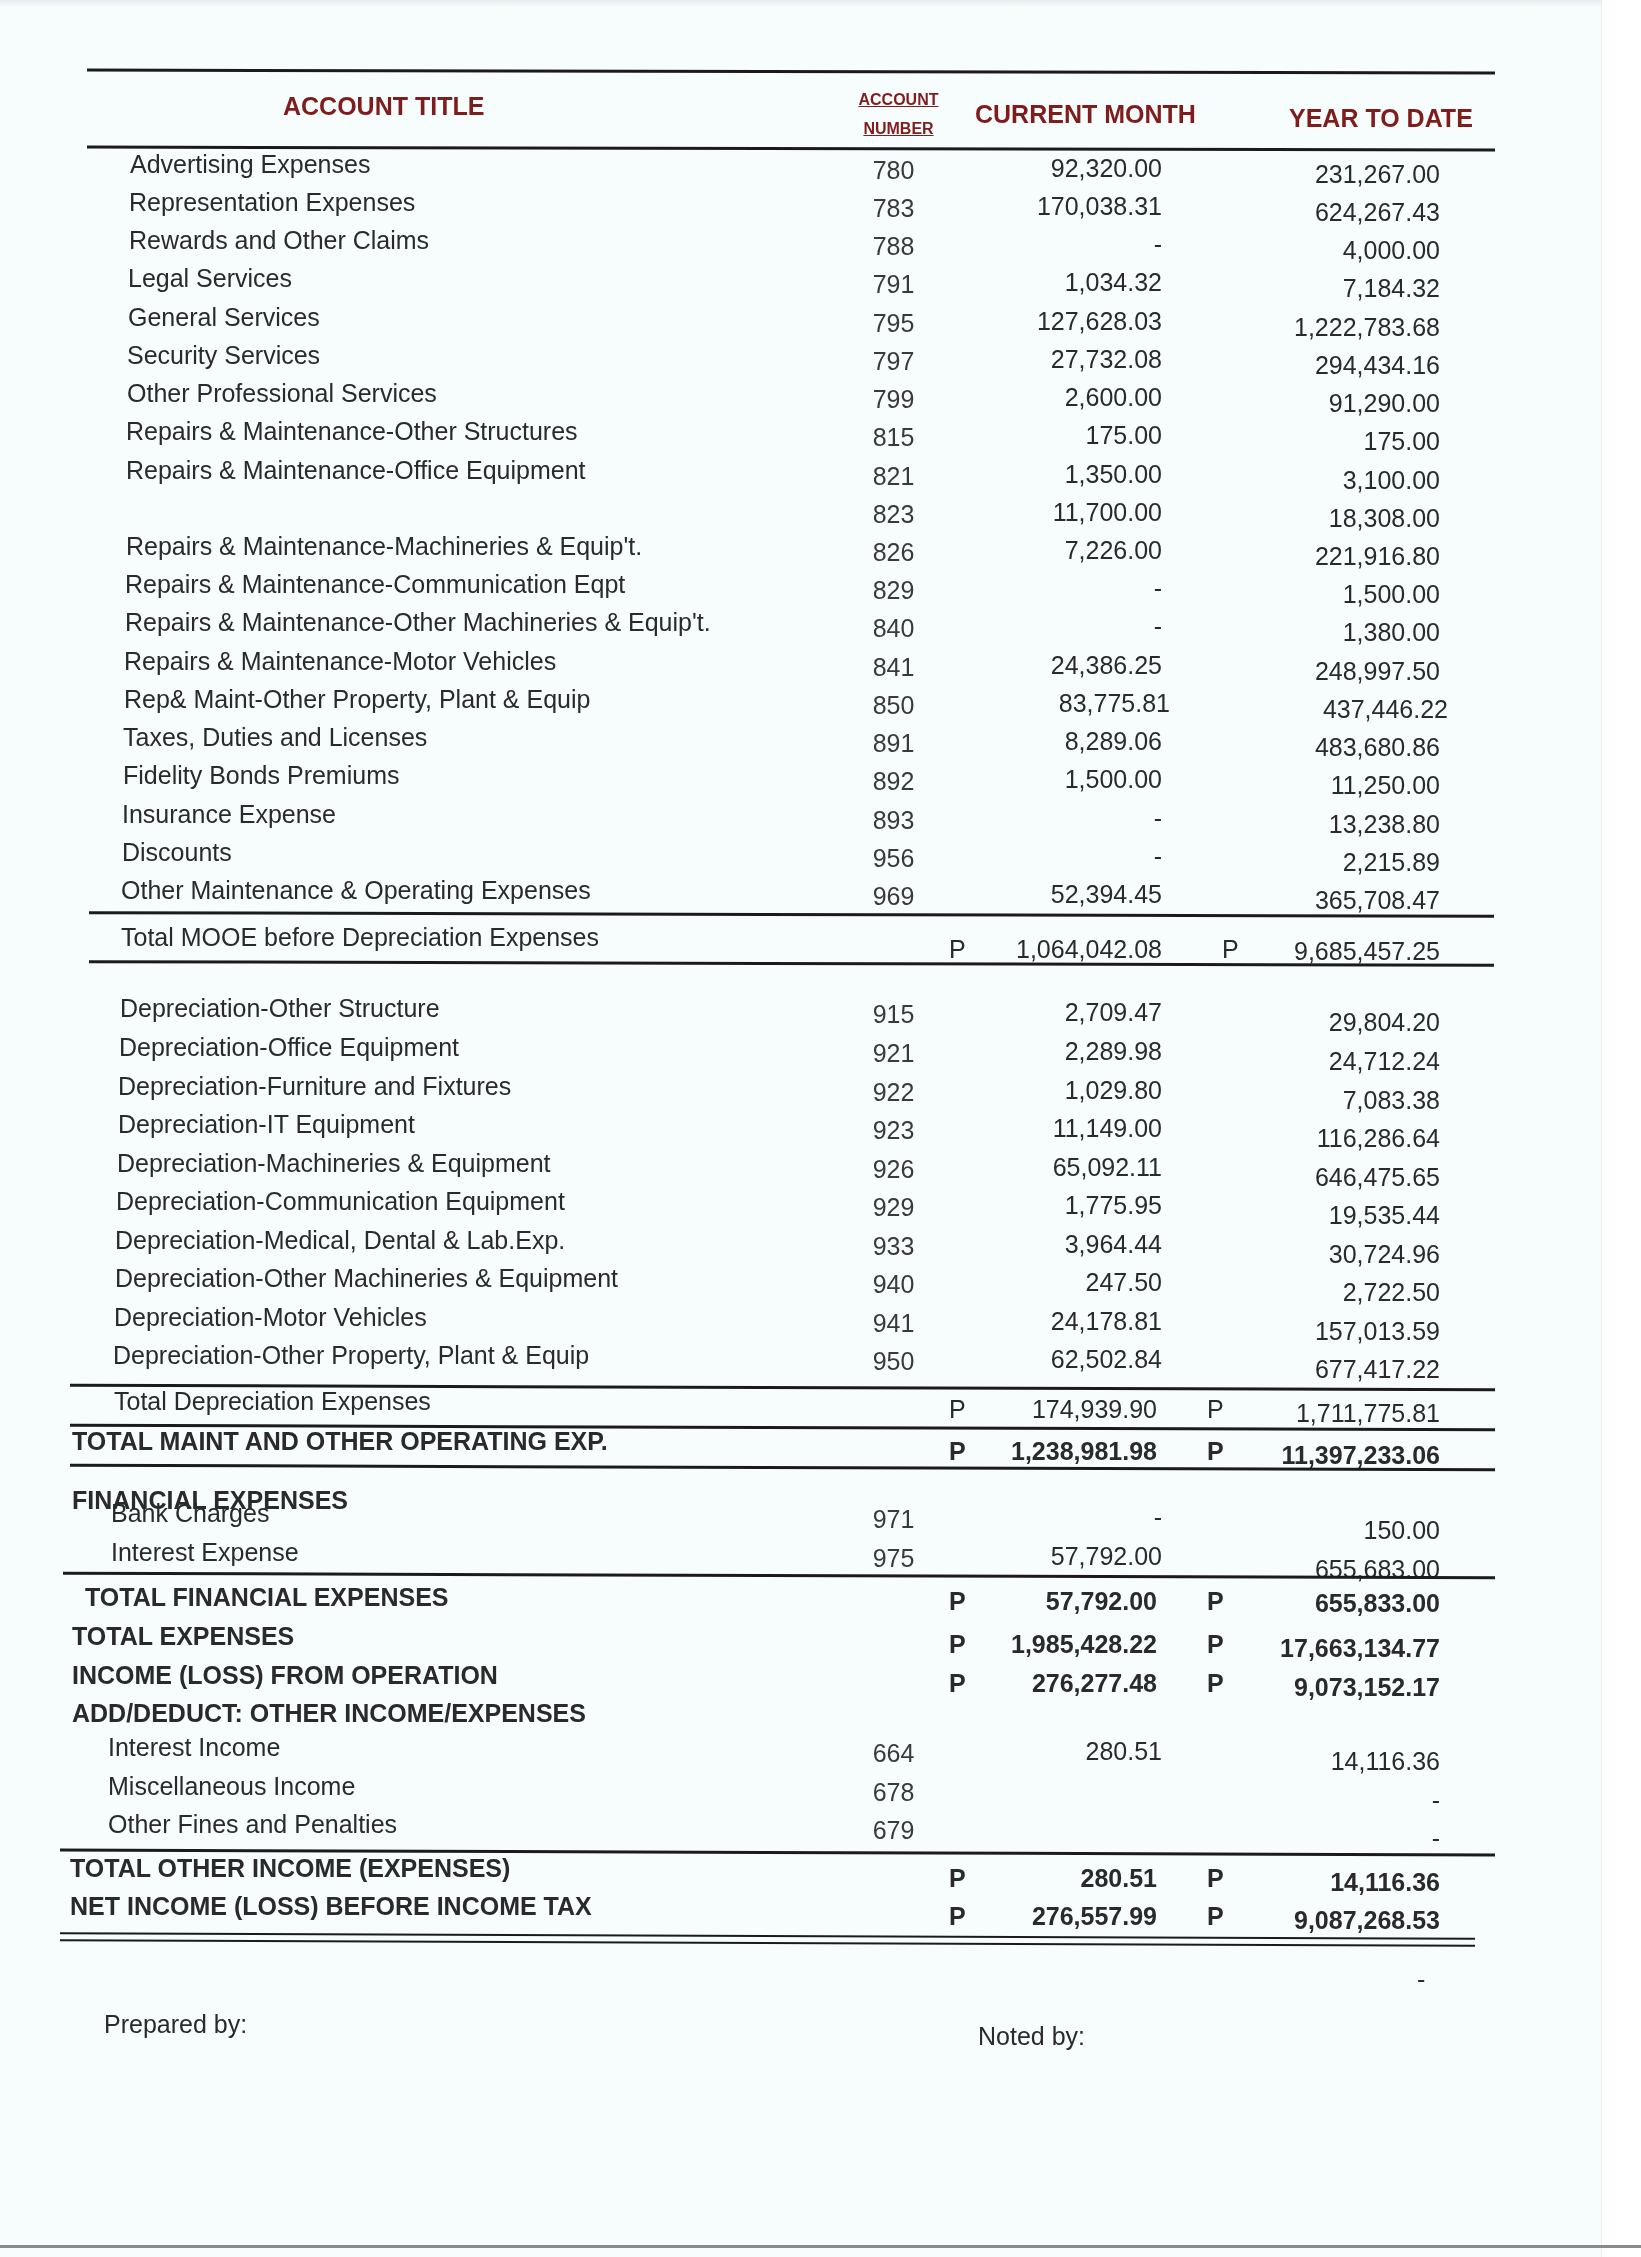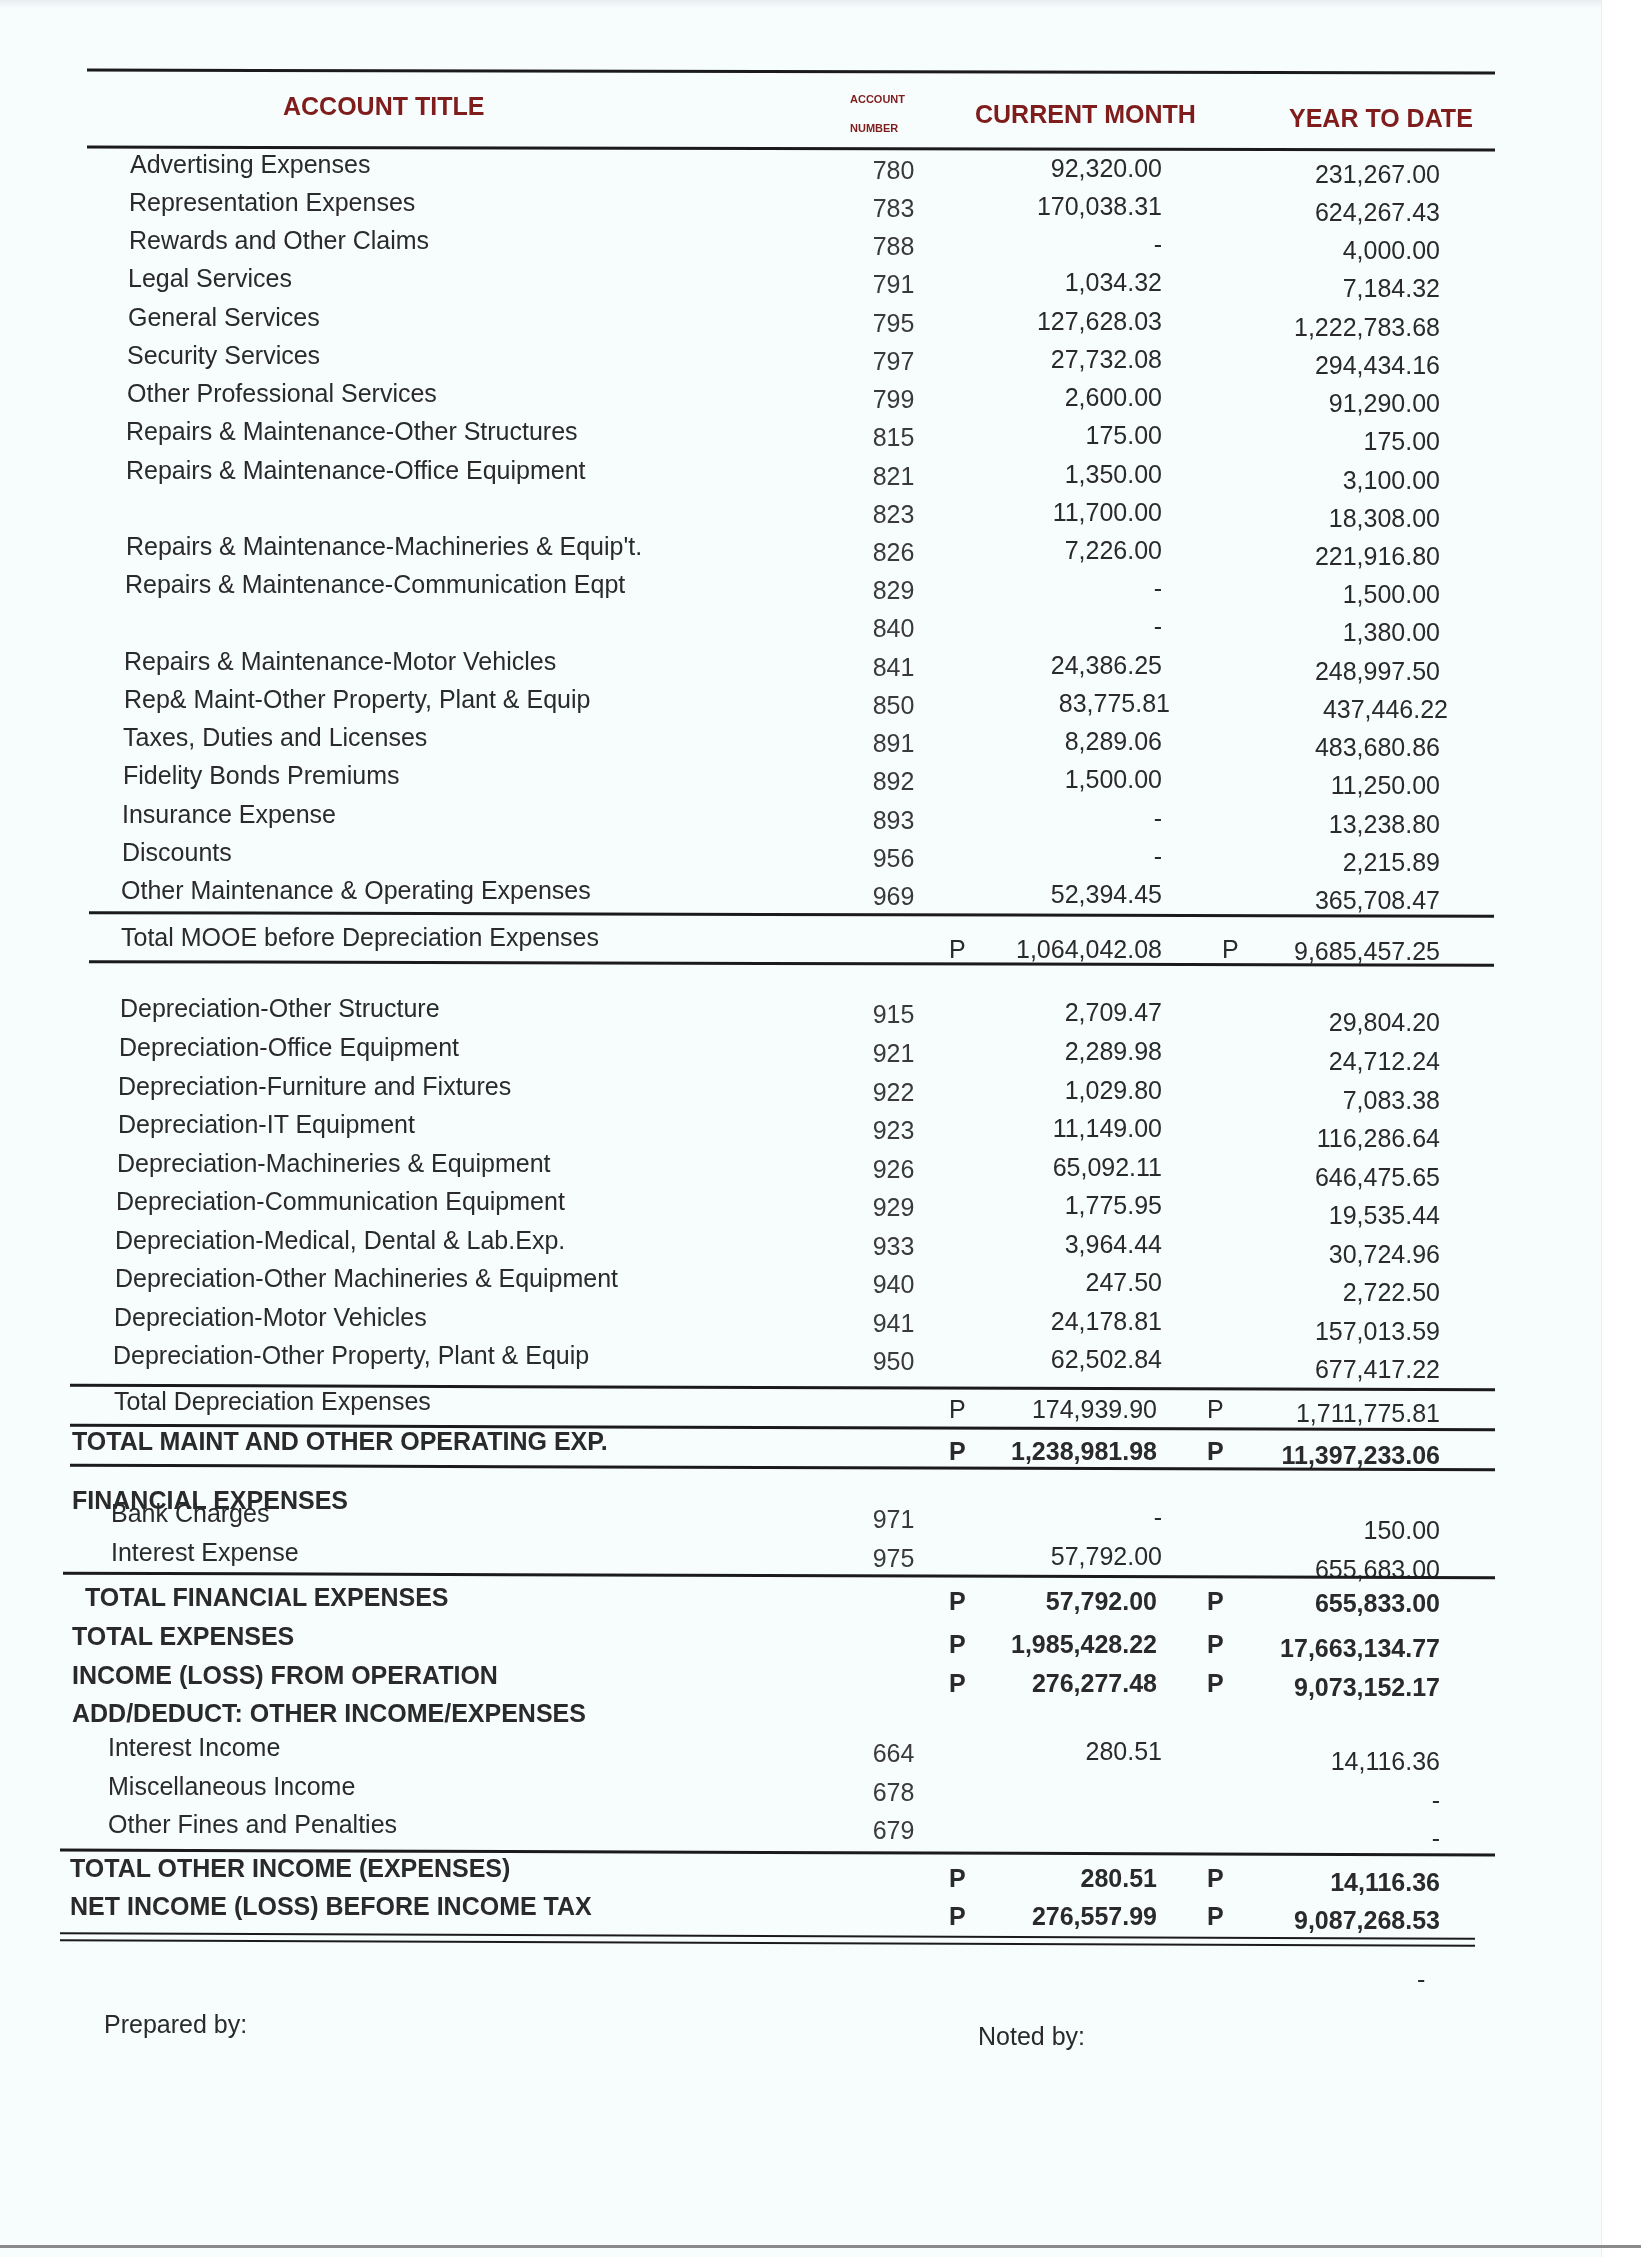--- a/index.html
+++ b/index.html
@@ -8,21 +8,21 @@
     background:#f7fcfd;
     font-family:"Liberation Sans", sans-serif;
     color:#2a2a2a;
   }
   .page-edge-right { position:absolute; left:1601px; top:0; width:41px; height:2257px; background:#ffffff; border-left:1.9px solid #e9eef0; }
   .scan-top-shade { position:absolute; left:0; top:0; width:1601px; height:7.7px; background:linear-gradient(#e6eef1,#f7fcfd); }
   .bottom-edge { position:absolute; left:0; top:2245px; width:1641px; height:2.9px; background:#8a8a8a; }
   .line { position:absolute; background:#1b1b1b; height:2.9px; }
   .line.thin { height:1.9px; }
   .hdr { position:absolute; font-weight:bold; color:#7f1d1d; }
-  .hdr.small { font-size:11px; line-height:29px; }
+  .hdr.small { font-size:16px; text-align:center; line-height:29px;text-decoration:underline; }
   .hdr.big { font-size:25px; }
   .row { position:absolute; left:0; width:1601px; height:37px; font-size:25px; }
   .row .title { position:absolute; white-space:nowrap; top:0; }
   .row .acct { position:absolute; left:850px; width:87px; text-align:center; top:5.8px; color:#3a3a3a; }
   .row .cm { position:absolute; right:calc(1641px - 1202px); top:3.9px; text-align:right; white-space:nowrap; }
   .row .ytd { position:absolute; right:calc(1641px - 1480px); top:9.7px; text-align:left; white-space:nowrap; }
   .row .p1 { position:absolute; left:949px; top:3.9px; }
   .row .p2 { position:absolute; left:1222px; top:3.9px; }
   .row.bold { font-weight:bold; }
   .footer-label { position:absolute; font-size:25px; }
@@ -110,20 +110,21 @@
       <span class="cm">7,226.00</span>
       <span class="ytd" style="top:9.7px">221,916.80</span>
     </div>
     <div class="row" style="top: 570px;">
       <span class="title" style="left:125px">Repairs &amp; Maintenance-Communication Eqpt</span>
       <span class="acct">829</span>
       <span class="cm">-</span>
       <span class="ytd" style="top:9.7px">1,500.00</span>
     </div>
     <div class="row" style="top: 608px;">
+      <span class="title" style="left:125px">Repairs &amp; Maintenance-Other Machineries &amp; Equip't.</span>
       <span class="acct">840</span>
       <span class="cm">-</span>
       <span class="ytd" style="top:9.7px">1,380.00</span>
     </div>
     <div class="row" style="top: 647px;">
       <span class="title" style="left:124px">Repairs &amp; Maintenance-Motor Vehicles</span>
       <span class="acct">841</span>
       <span class="cm">24,386.25</span>
       <span class="ytd" style="top:9.7px">248,997.50</span>
     </div>

